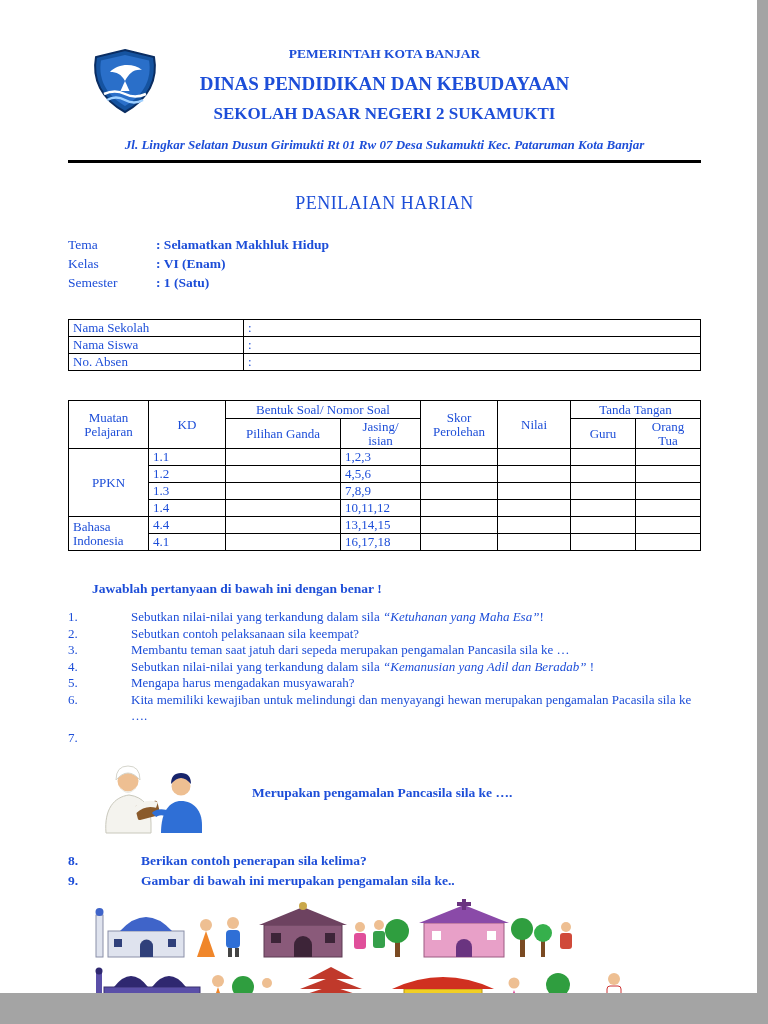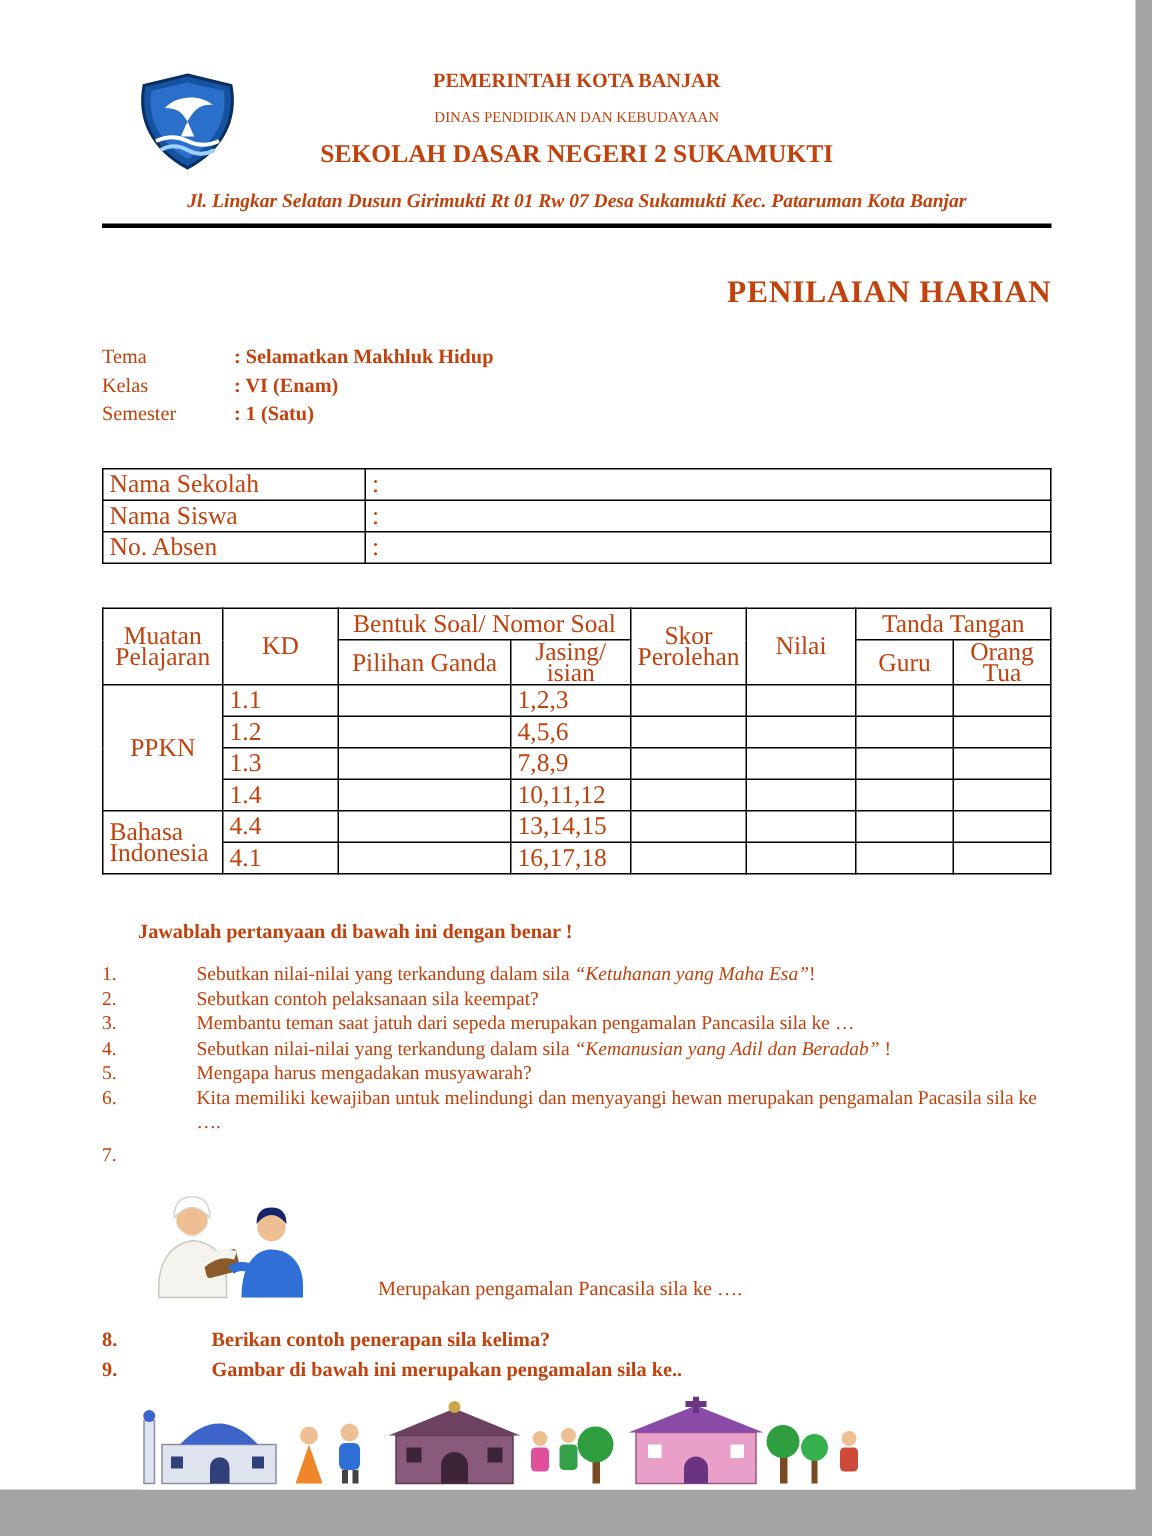--- a/index.html
+++ b/index.html
@@ -1,60 +1,60 @@
 <!DOCTYPE html>
 <html><head>
 <meta charset="utf-8">
 <style>
   * { margin:0; padding:0; box-sizing:border-box; }
   html,body { background:#ffffff; }
   .viewport {
     position:relative; width:768px; height:1024px;
     background:#a4a4a4; overflow:hidden;
     font-family:"Liberation Serif","DejaVu Serif",serif;
-    color:#c2410c;
+    color:#1d4ed8;
   }
   .page {
     position:absolute; left:0; top:0; width:757px; height:993px;
     background:#ffffff; overflow:hidden;
     padding:0 56px 0 68px;
   }
   
   .letterhead { position:relative; padding-top:46px; text-align:center; }
   .logo { position:absolute; left:20px; top:48px; width:74px; height:66px; }
   .logo svg { width:100%; height:100%; }
   .lh-line1 { font-weight:bold; font-size:13.5px; }
-  .lh-line2 { font-weight:normal; font-size:10px; margin-top:11px; }
+  .lh-line2 { font-weight:bold; font-size:19px; margin-top:11px; }
   .lh-line3 { font-weight:bold; font-size:17px; margin-top:9px; }
   .lh-address { font-weight:bold; font-style:italic; font-size:13px; margin-top:13px; white-space:nowrap; }
   .rule { height:3px; background:#000; margin-top:7px; }
   
-  .doc-title { text-align:right; font-weight:bold; font-size:21px; letter-spacing:0.5px; margin-top:30px; }
+  .doc-title { text-align:center; font-weight:normal; font-size:18px; letter-spacing:0.5px; margin-top:30px; }
   .info { margin-top:21px; }
   .info-row { font-size:13.5px; line-height:19px; }
   .info-label { display:inline-block; width:88px; }
   .info-value { font-weight:bold; }
   
   table { border-collapse:collapse; width:100%; table-layout:fixed; }
-  td { border:1px solid #000; font-size:17px; padding:0 4px; height:16px; vertical-align:middle; overflow:hidden; }
+  td { border:1px solid #000; font-size:13px; padding:0 4px; height:16px; vertical-align:middle; overflow:hidden; }
   .student-table { margin-top:27px; }
   .student-table .lbl { width:175px; }
   .score-table { margin-top:29px; }
   .score-table .c { text-align:center; }
   .pre { white-space:pre-line; line-height:14px; }
   .score-table .h1 td { height:18px; }
   .score-table .h2 td { height:30px; }
   
   .instruction { margin-top:30px; font-weight:bold; font-size:13.5px;margin-left:24px; }
   .questions { margin-top:12px; }
   .q-row { font-size:13px; line-height:16.5px; display:flex; }
   .q-num { flex:0 0 18px; }
   .q-text { flex:1;margin-left:45px; }
   .q7 { margin-top:5px; font-size:13px; }
-  .q7-body { display:flex; align-items:flex-end; margin-left:26px; margin-top:5px; }
+  .q7-body { display:flex; align-items:center; margin-left:26px; margin-top:5px;font-weight:bold; }
   .q7-img { width:122px; height:84px; flex:0 0 122px; }
   .q7-img svg { width:100%; height:100%; }
   .q7-caption { margin-left:36px; font-size:13.5px; }
   .q89 { font-size:13.5px; font-weight:bold; line-height:20px; display:flex; margin-top:0; }
   .q89 .q-num { flex:0 0 28px; }
   .q89-block { margin-top:16px; }
   .worship { width:546px; height:120px; margin-left:26px; margin-top:8px; }
   .worship svg { width:100%; height:100%; }
   i:empty { display:none; }
 </style>

